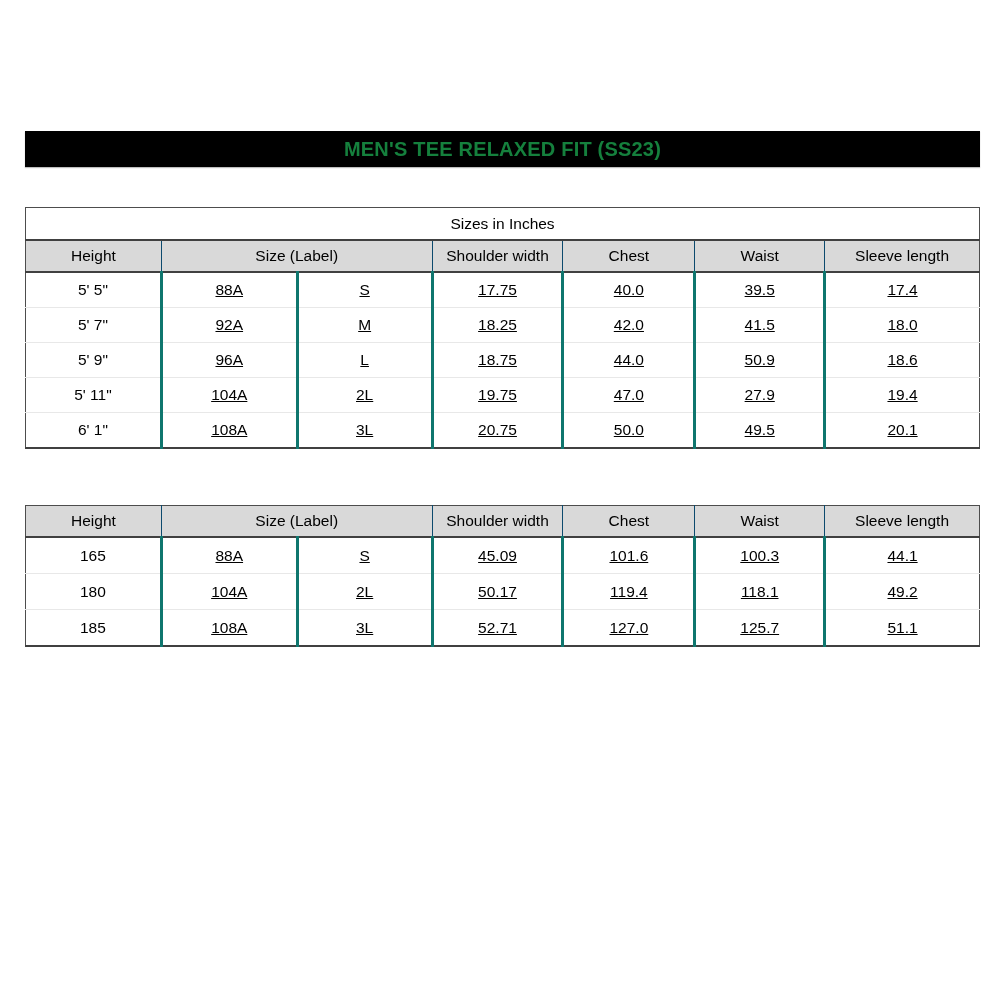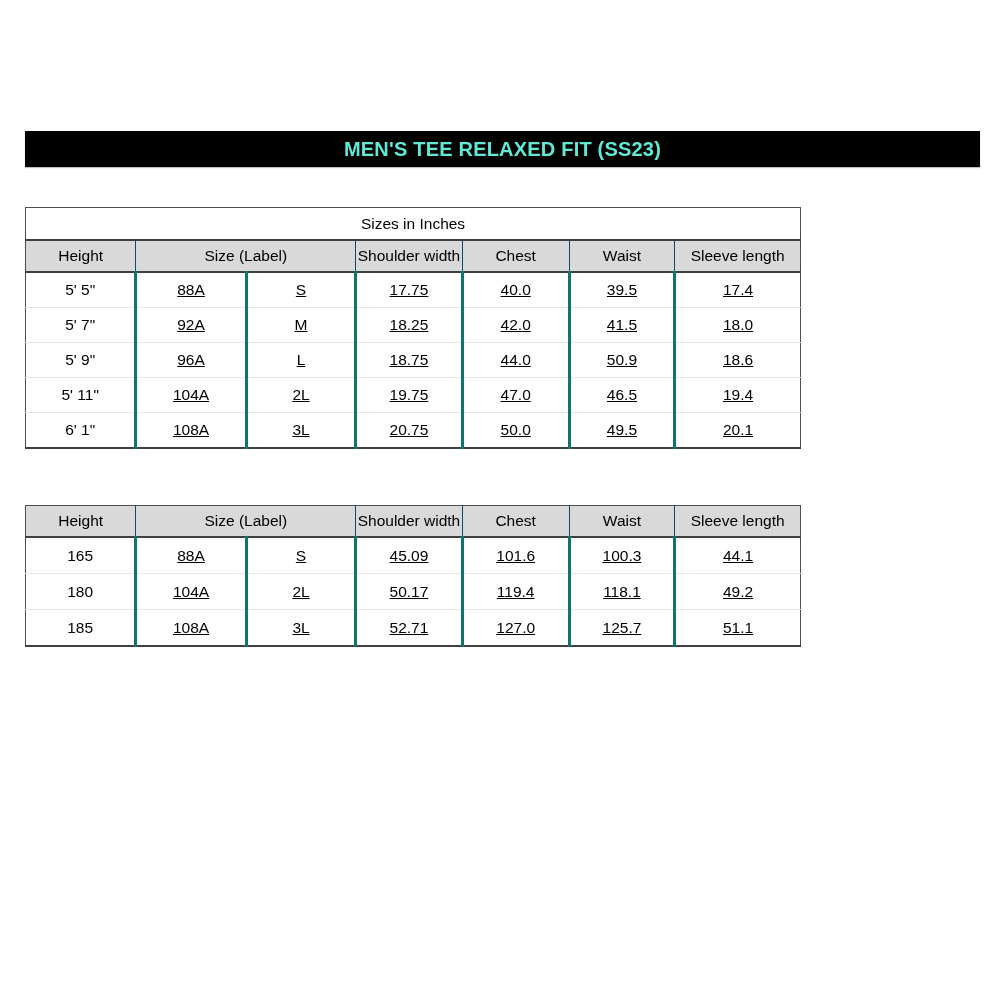--- a/index.html
+++ b/index.html
@@ -16,33 +16,33 @@
     background: #ffffff;
     overflow: hidden;
   }
   .banner {
     position: absolute;
     left: 25px;
     top: 131px;
     width: 955px;
     height: 36px;
     background: #000000;
-    color: #5eead4;
+    color: #15803d;
     display: flex;
     align-items: center;
     justify-content: center;
     font-weight: 700;
     font-size: 20px;
     letter-spacing: 0.2px;
     box-shadow: 0 1px 1px rgba(0,0,0,0.25);
   }
   table.size-table {
     position: absolute;
     left: 25px;
-    width: 776px;
+    width: 955px;
     border-collapse: collapse;
     table-layout: fixed;
     font-size: 15.5px;
     background: #ffffff;
     border: 1px solid #4d4d4d;
     border-bottom: 2px solid #404040;
   }
   table.size-table.inches { top: 207px; }
   table.size-table.cm     { top: 505px; }
 
@@ -139,21 +139,21 @@
           <td>44.0</td>
           <td>50.9</td>
           <td>18.6</td>
         </tr>
         <tr>
           <td>5' 11"</td>
           <td>104A</td>
           <td>2L</td>
           <td>19.75</td>
           <td>47.0</td>
-          <td>46.5</td>
+          <td>27.9</td>
           <td>19.4</td>
         </tr>
         <tr>
           <td>6' 1"</td>
           <td>108A</td>
           <td>3L</td>
           <td>20.75</td>
           <td>50.0</td>
           <td>49.5</td>
           <td>20.1</td>

